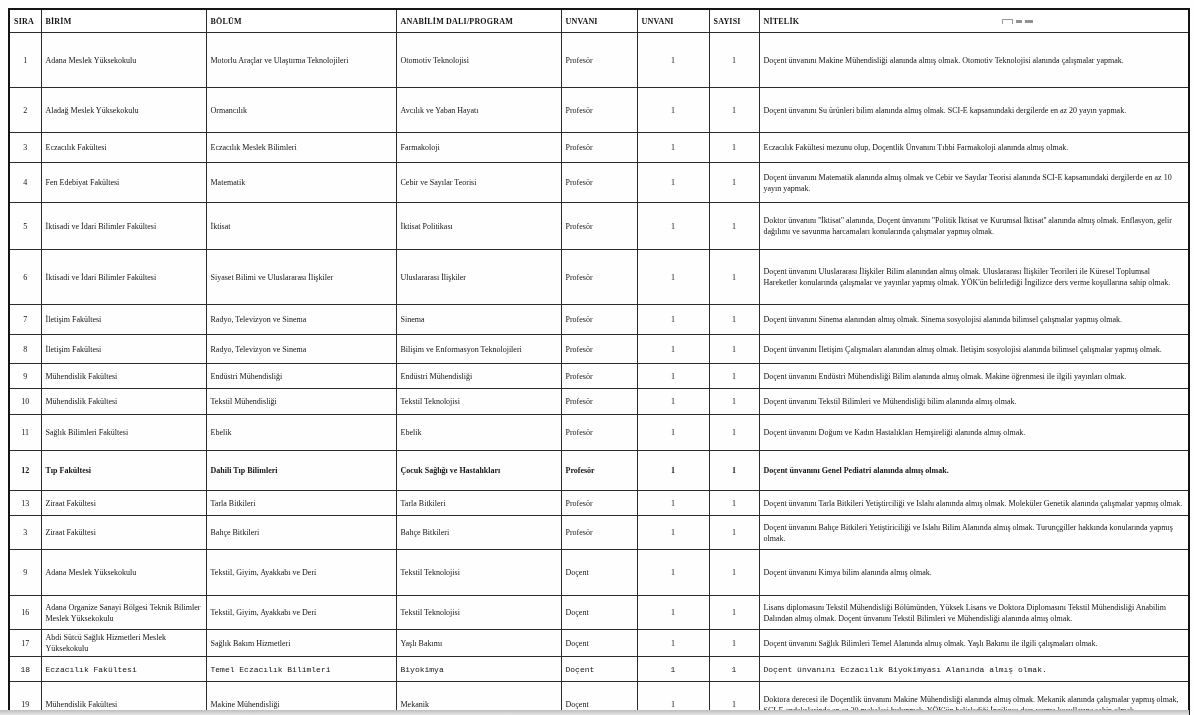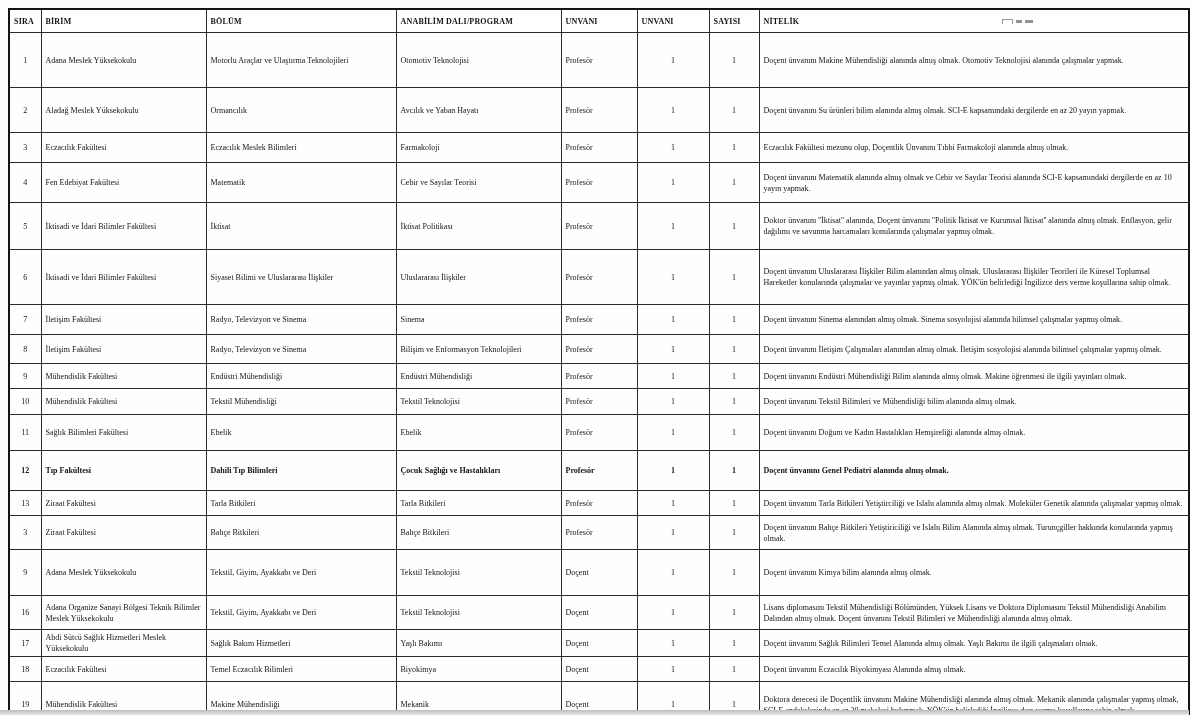--- a/index.html
+++ b/index.html
@@ -237,21 +237,21 @@
         <tr style="height: 26px;">
           <td class="col-sira">17</td>
           <td class="col-birim">Abdi Sütcü Sağlık Hizmetleri Meslek Yüksekokulu</td>
           <td class="col-bolum">Sağlık Bakım Hizmetleri</td>
           <td class="col-anabilim">Yaşlı Bakımı</td>
           <td class="col-unvan">Doçent</td>
           <td class="col-derece">1</td>
           <td class="col-sayisi">1</td>
           <td class="col-nitelik">Doçent ünvanını Sağlık Bilimleri Temel Alanında almış olmak. Yaşlı Bakımı ile ilgili çalışmaları olmak.</td>
         </tr>
-        <tr style="height: 25px;">
+        <tr style="height: 25px; font-family: Liberation Mono, monospace;">
           <td class="col-sira">18</td>
           <td class="col-birim">Eczacılık Fakültesi</td>
           <td class="col-bolum">Temel Eczacılık Bilimleri</td>
           <td class="col-anabilim">Biyokimya</td>
           <td class="col-unvan">Doçent</td>
           <td class="col-derece">1</td>
           <td class="col-sayisi">1</td>
           <td class="col-nitelik">Doçent ünvanını Eczacılık Biyokimyası Alanında almış olmak.</td>
         </tr>
         <tr style="height: 47px; border-radius: 22px;">

